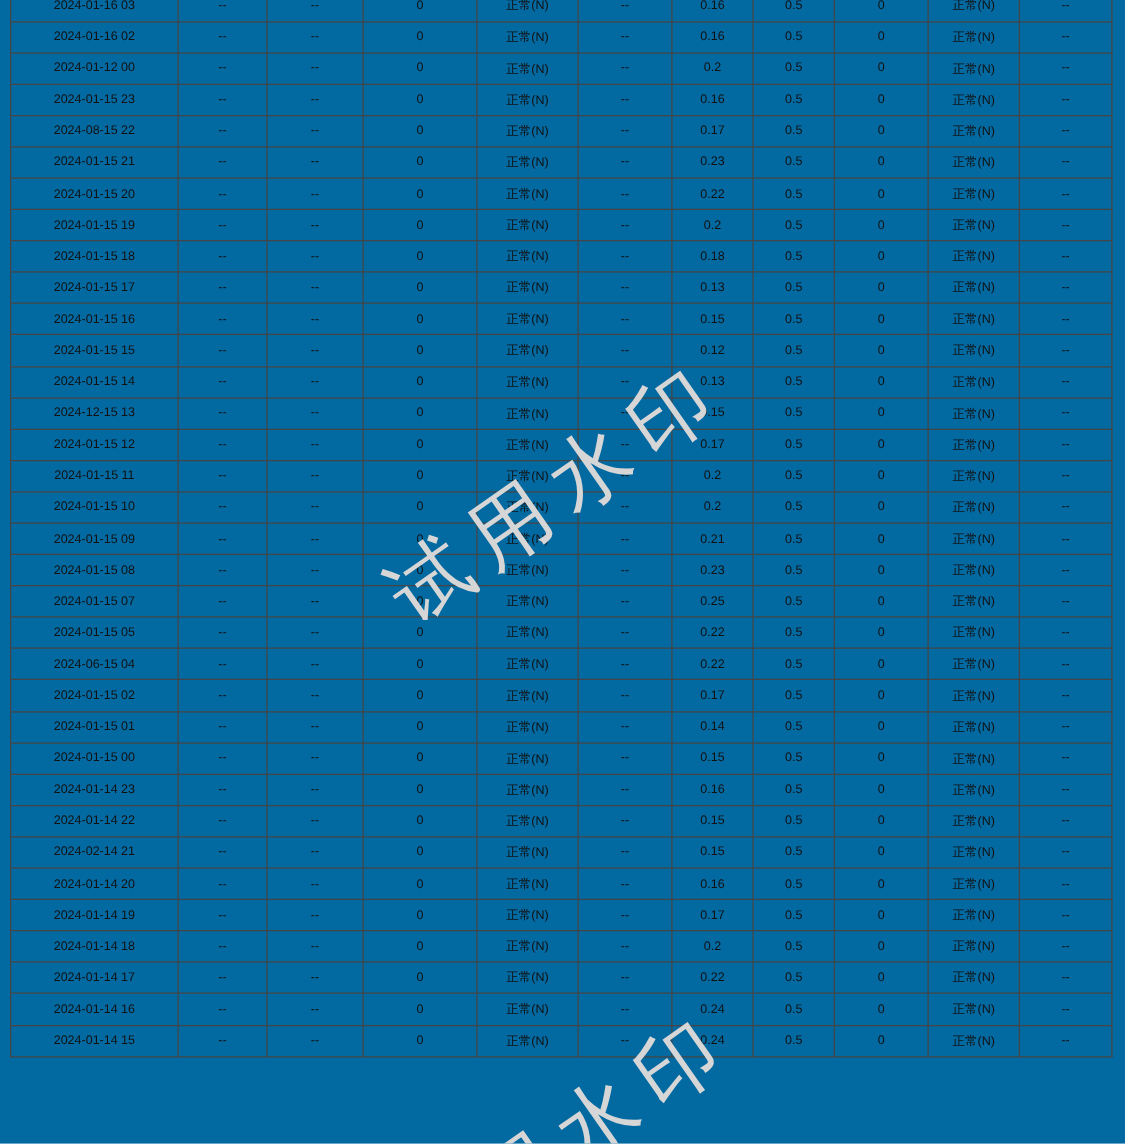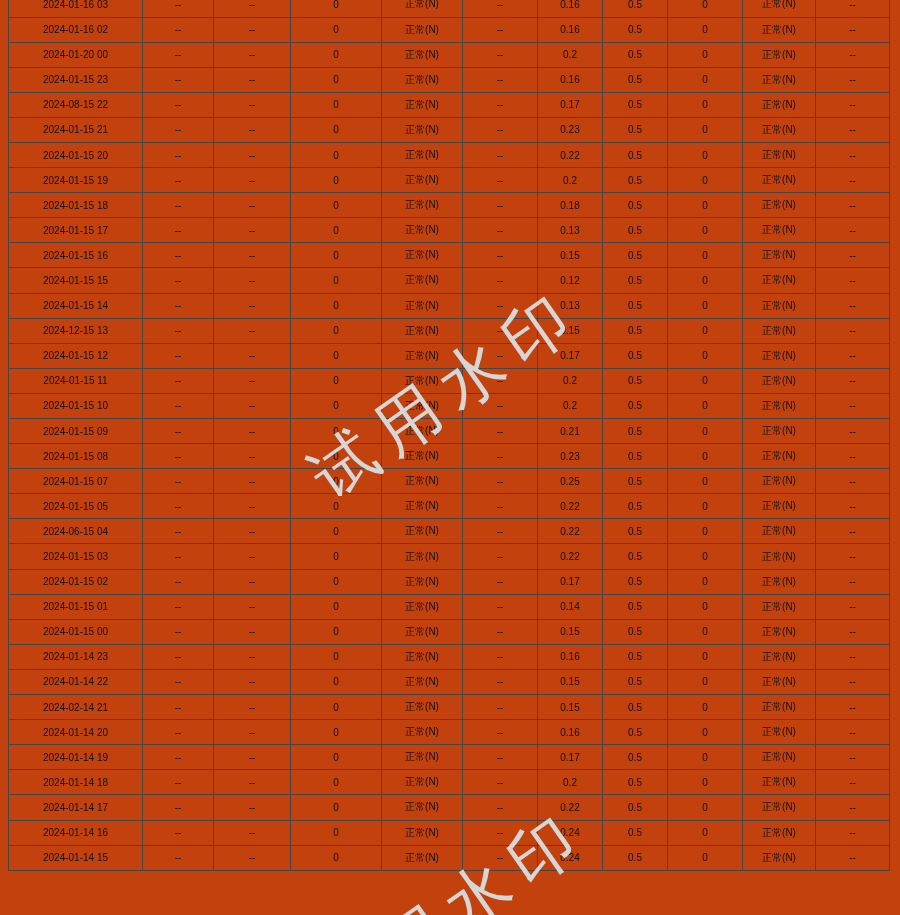--- a/index.html
+++ b/index.html
@@ -6,21 +6,21 @@
   html, body {
     width: 900px; height: 915px;
     background: #ffffff;
     overflow: hidden;
     font-family: "Liberation Sans", "DejaVu Sans", sans-serif;
   }
   .stage {
     position: relative;
     width: 900px; height: 915px;
     overflow: hidden;
-    background: #c2410c;
+    background: #0369a1;
     text-decoration: underline;
   }
   .table-wrap {
     position: absolute;
     left: 8px;
     top: -8.6px;
   }
   table.data-table {
     border-collapse: collapse;
     table-layout: fixed;
@@ -97,21 +97,21 @@
             <td>0</td>
             <td>正常(N)</td>
             <td>--</td>
             <td>0.16</td>
             <td>0.5</td>
             <td>0</td>
             <td>正常(N)</td>
             <td>--</td>
           </tr>
           <tr>
-            <td>2024-01-20 00</td>
+            <td>2024-01-12 00</td>
             <td>--</td>
             <td>--</td>
             <td>0</td>
             <td>正常(N)</td>
             <td>--</td>
             <td>0.2</td>
             <td>0.5</td>
             <td>0</td>
             <td>正常(N)</td>
             <td>--</td>
@@ -345,33 +345,20 @@
             <td>正常(N)</td>
             <td>--</td>
             <td>0.22</td>
             <td>0.5</td>
             <td>0</td>
             <td>正常(N)</td>
             <td>--</td>
           </tr>
           <tr>
             <td>2024-06-15 04</td>
-            <td>--</td>
-            <td>--</td>
-            <td>0</td>
-            <td>正常(N)</td>
-            <td>--</td>
-            <td>0.22</td>
-            <td>0.5</td>
-            <td>0</td>
-            <td>正常(N)</td>
-            <td>--</td>
-          </tr>
-          <tr>
-            <td>2024-01-15 03</td>
             <td>--</td>
             <td>--</td>
             <td>0</td>
             <td>正常(N)</td>
             <td>--</td>
             <td>0.22</td>
             <td>0.5</td>
             <td>0</td>
             <td>正常(N)</td>
             <td>--</td>

